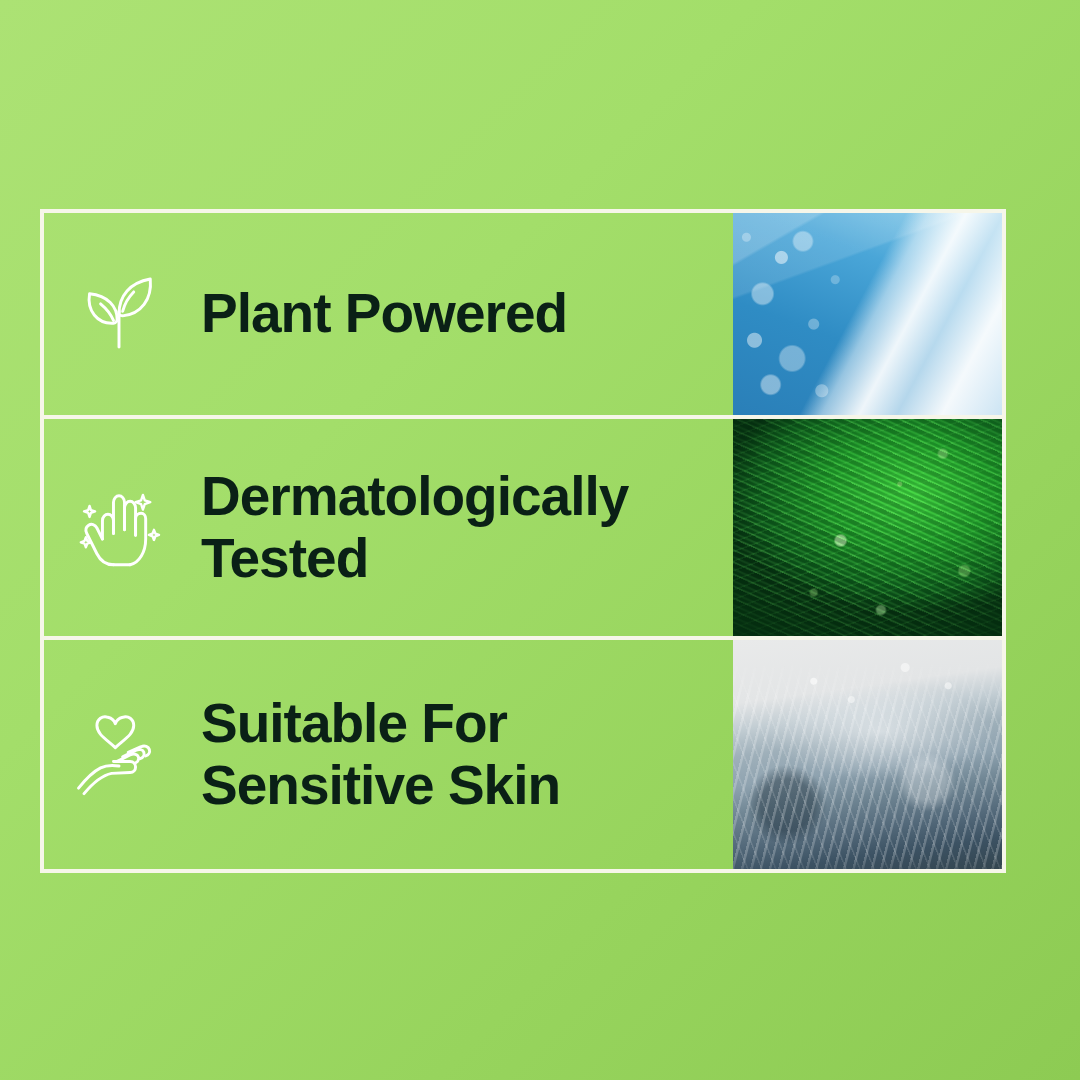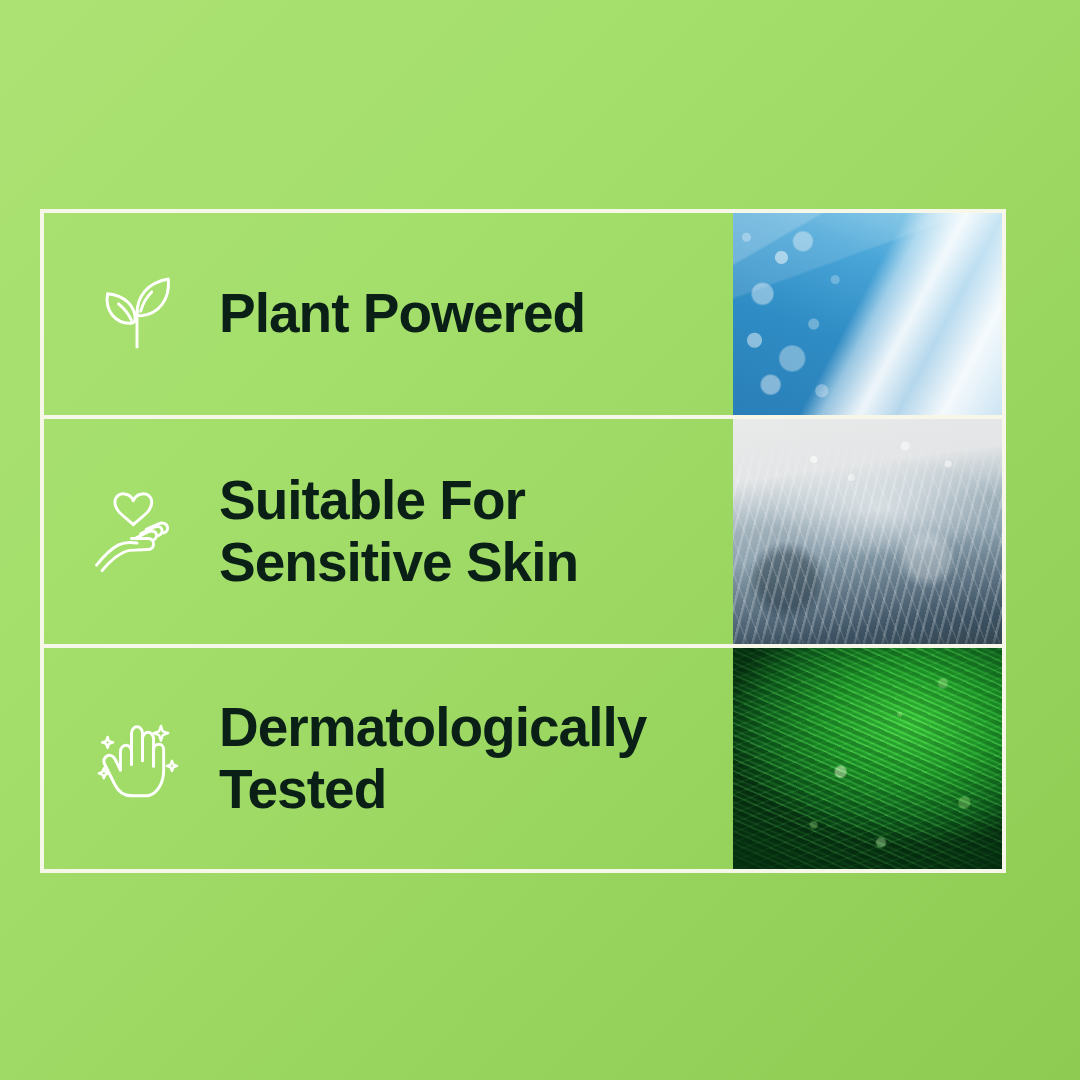--- a/index.html
+++ b/index.html
@@ -33,21 +33,21 @@
   .benefit-row:last-child{ border-bottom:none; }
   .benefit-row.r1{ flex:0 0 206px; }
   .benefit-row.r2{ flex:0 0 229px; }
   .benefit-row.r3{ flex:1 1 auto; }
 
   
   .row-left{
     flex:1 1 auto;
     display:flex;
     align-items:center;
-    padding-left:47px;
+    padding-left:29px;
     gap:36px;
     overflow:hidden;
   }
   .benefit-icon{
     flex:0 0 auto;
     width:92px; height:92px;
     display:flex; align-items:center; justify-content:center;
   }
   .benefit-icon svg{ width:100%; height:100%; display:block; }
 
@@ -172,41 +172,20 @@
           <path d="M50 50 C50 30 62 16 84 12 C86 34 74 50 54 52 C52 52 50 51 50 50 Z"></path>
           <path d="M66 26 C60 32 56 39 54 47"></path>
           <path d="M48 56 C48 42 38 30 18 28 C15 46 26 61 44 60 C46 60 48 58 48 56 Z"></path>
           <path d="M30 39 C36 44 41 50 44 57"></path>
         </svg>
       </span>
       <div class="benefit-label">Plant Powered</div>
     </div>
     <div class="row-media">
       <div class="ph ph-water-bubbles"></div>
-    </div>
-  </div>
-
-  <div class="benefit-row r2">
-    <div class="row-left">
-      <span class="benefit-icon">
-        <svg viewBox="0 0 100 100" fill="none" stroke="#FFFFFF" stroke-width="3.2" stroke-linecap="round" stroke-linejoin="round" aria-hidden="true">
-          <path d="M46 42 C38 34 26 28 26 18 C26 11 32 7 38 9 C42 10 45 13 46 16
-                   C47 13 50 10 54 9 C60 7 66 11 66 18 C66 28 54 34 46 42 Z"></path>
-          <path d="M6 86 C14 76 22 68 30 64 C36 61 44 61 50 62"></path>
-          <path d="M12 92 C22 80 32 72 42 70 L62 69 C66 69 68 66 68 63 C68 60 66 57 62 57 L44 57"></path>
-          <path d="M48 57 L62 50 C66 48 70 49 71 52 C72 55 70 58 67 59"></path>
-          <path d="M54 52 L68 45 C72 43 76 44 77 47 C78 50 76 53 73 54"></path>
-          <path d="M60 47 L74 41 C78 39 82 41 83 44 C84 47 82 50 79 51"></path>
-        </svg>
-      </span>
-      <div class="benefit-label">Suitable For
-Sensitive Skin</div>
-    </div>
-    <div class="row-media">
-      <div class="ph ph-water-splash"></div>
     </div>
   </div>
 
   <div class="benefit-row r3">
     <div class="row-left">
       <span class="benefit-icon">
         <svg viewBox="0 0 100 100" fill="none" stroke="#FFFFFF" stroke-width="3.2" stroke-linecap="round" stroke-linejoin="round" aria-hidden="true">
           <path d="M44 56 L44 22 C44 18 47 15 50 15 C53 15 56 18 56 22 L56 52"></path>
           <path d="M56 52 L56 28 C56 24 59 21 62 21 C65 21 68 24 68 28 L68 58"></path>
           <path d="M68 58 L68 40 C68 36 71 34 74 34 C77 34 79 37 79 40 L79 62
@@ -224,13 +203,34 @@
         </svg>
       </span>
       <div class="benefit-label">Dermatologically
 Tested</div>
     </div>
     <div class="row-media">
       <div class="ph ph-green-algae"></div>
     </div>
   </div>
 
+  <div class="benefit-row r2">
+    <div class="row-left">
+      <span class="benefit-icon">
+        <svg viewBox="0 0 100 100" fill="none" stroke="#FFFFFF" stroke-width="3.2" stroke-linecap="round" stroke-linejoin="round" aria-hidden="true">
+          <path d="M46 42 C38 34 26 28 26 18 C26 11 32 7 38 9 C42 10 45 13 46 16
+                   C47 13 50 10 54 9 C60 7 66 11 66 18 C66 28 54 34 46 42 Z"></path>
+          <path d="M6 86 C14 76 22 68 30 64 C36 61 44 61 50 62"></path>
+          <path d="M12 92 C22 80 32 72 42 70 L62 69 C66 69 68 66 68 63 C68 60 66 57 62 57 L44 57"></path>
+          <path d="M48 57 L62 50 C66 48 70 49 71 52 C72 55 70 58 67 59"></path>
+          <path d="M54 52 L68 45 C72 43 76 44 77 47 C78 50 76 53 73 54"></path>
+          <path d="M60 47 L74 41 C78 39 82 41 83 44 C84 47 82 50 79 51"></path>
+        </svg>
+      </span>
+      <div class="benefit-label">Suitable For
+Sensitive Skin</div>
+    </div>
+    <div class="row-media">
+      <div class="ph ph-water-splash"></div>
+    </div>
+  </div>
+
 </div>
 
 </body></html>

